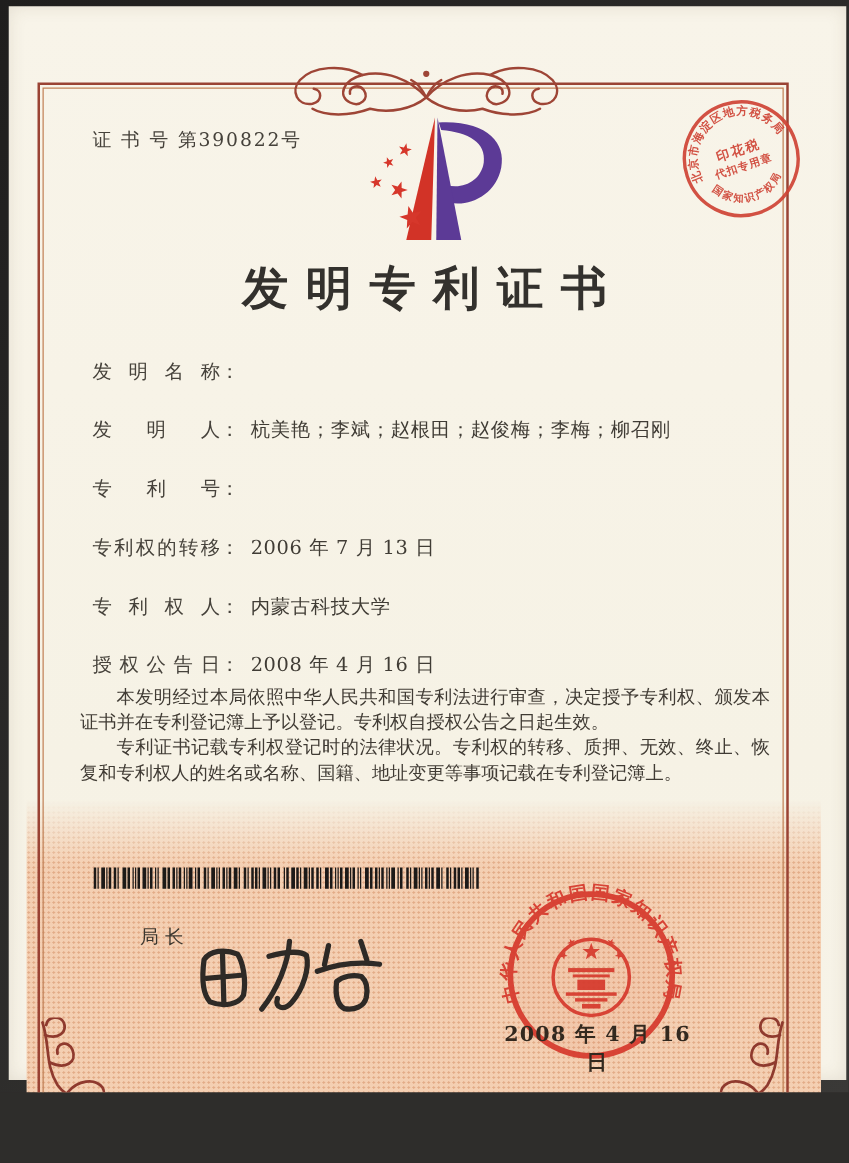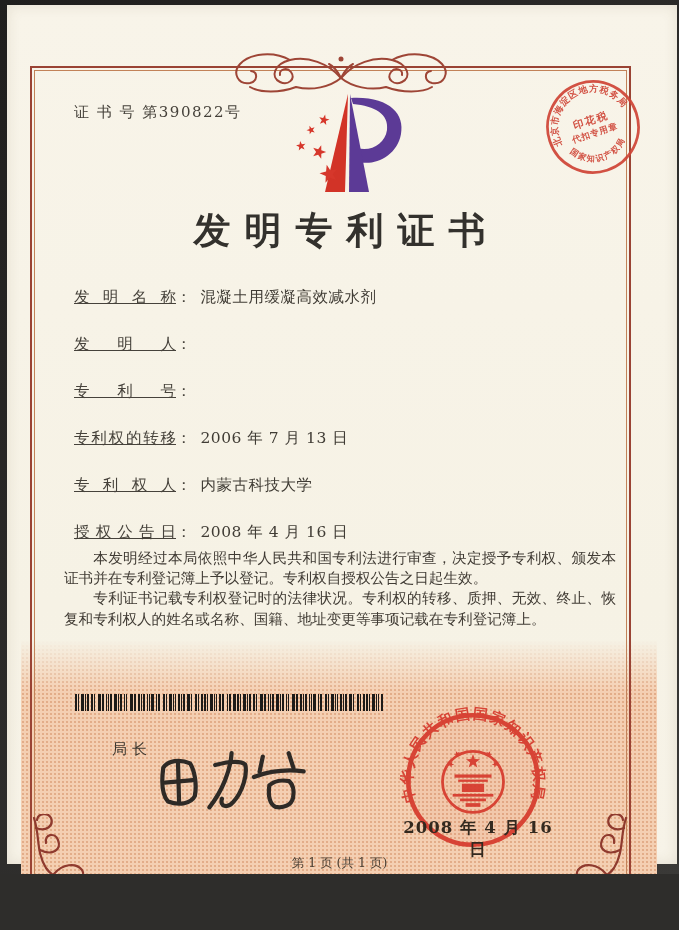--- a/index.html
+++ b/index.html
@@ -23,21 +23,21 @@
   .corner-fl{position:absolute;width:86px;height:74px;}
   .corner-fl.left{left:24px;top:814px;}
   .corner-fl.right{left:550px;top:814px;transform:scaleX(-1);}
   .cert-no{position:absolute;left:74px;top:103px;font-size:15px;letter-spacing:1.5px;color:#45413a;}
   .tax-stamp{position:absolute;left:543px;top:77px;width:100px;height:100px;opacity:.92;}
   .logo{position:absolute;left:281px;top:90px;width:132px;height:108px;}
   .title{position:absolute;left:0;right:0;top:206px;text-align:center;font-size:37px;font-weight:bold;
          letter-spacing:14px;text-indent:14px;color:#33312d;}
   .fields{position:absolute;left:74px;top:287px;width:500px;display:flex;flex-direction:column;gap:26px;}
   .frow{display:flex;align-items:baseline;font-size:15.5px;color:#403c35;line-height:21px;}
-  .flabel{flex:none;width:102px;text-align:justify;text-align-last:justify;color:#46423b;text-decoration:underline;}
+  .flabel{flex:none;width:102px;text-align:justify;text-align-last:justify;color:#46423b;}
   .fcolon{flex:none;color:#46423b;}
   .fvalue{margin-left:9px;letter-spacing:.5px;}
   .body-text{position:absolute;left:64px;top:548px;width:552px;font-size:14.6px;line-height:20.2px;
              text-align:justify;color:#403b34;}
   .body-text p{margin:0;text-indent:2em;}
   .barcode{position:absolute;left:75px;top:694px;width:316px;height:17px;font-size:0;white-space:nowrap;}
   .barcode span{display:inline-block;height:100%;background:#1d1a18;}
   .sig-title{position:absolute;left:112px;top:740px;font-size:15px;letter-spacing:5px;color:#3c372f;}
   .signature{position:absolute;left:150px;top:740px;width:170px;height:82px;}
   .sr{position:absolute;width:1px;height:1px;opacity:0;overflow:hidden;pointer-events:none;}
@@ -128,25 +128,25 @@
       <use href="#star5" transform="translate(38,62) scale(0.72) rotate(18)" fill="#d6372b"></use>
       <use href="#star5" transform="translate(48,84) scale(0.95) rotate(-14)" fill="#d6372b"></use>
     </svg>
 
     <div class="title">发明专利证书</div>
 
     <div class="fields">
       <div class="frow">
         <span class="flabel">发明名称</span>
           <span class="fcolon">：</span>
-        <span class="fvalue">混凝土用缓凝高效减水剂</span>
       </div>
       <div class="frow">
         <span class="flabel">发明人</span>
           <span class="fcolon">：</span>
+        <span class="fvalue">杭美艳；李斌；赵根田；赵俊梅；李梅；柳召刚</span>
       </div>
       <div class="frow">
         <span class="flabel">专利号</span>
           <span class="fcolon">：</span>
       </div>
       <div class="frow">
         <span class="flabel">专利权的转移</span>
           <span class="fcolon">：</span>
         <span class="fvalue">2006 年 7 月 13 日</span>
       </div>
@@ -203,16 +203,15 @@
         <rect x="64" y="79.5" width="32" height="2.5"></rect>
         <rect x="68" y="84" width="24" height="9"></rect>
         <rect x="58" y="95" width="44" height="3"></rect>
         <rect x="66" y="100" width="28" height="3"></rect>
         <rect x="72" y="105" width="16" height="4"></rect>
       </g>
     </svg>
 
     <div class="seal-date">2008 年 4 月 16 日</div>
 
-    <div class="footer">第 1 页 (共 1 页)</div>
 
   </div>
 </div>
 
 </body></html>

